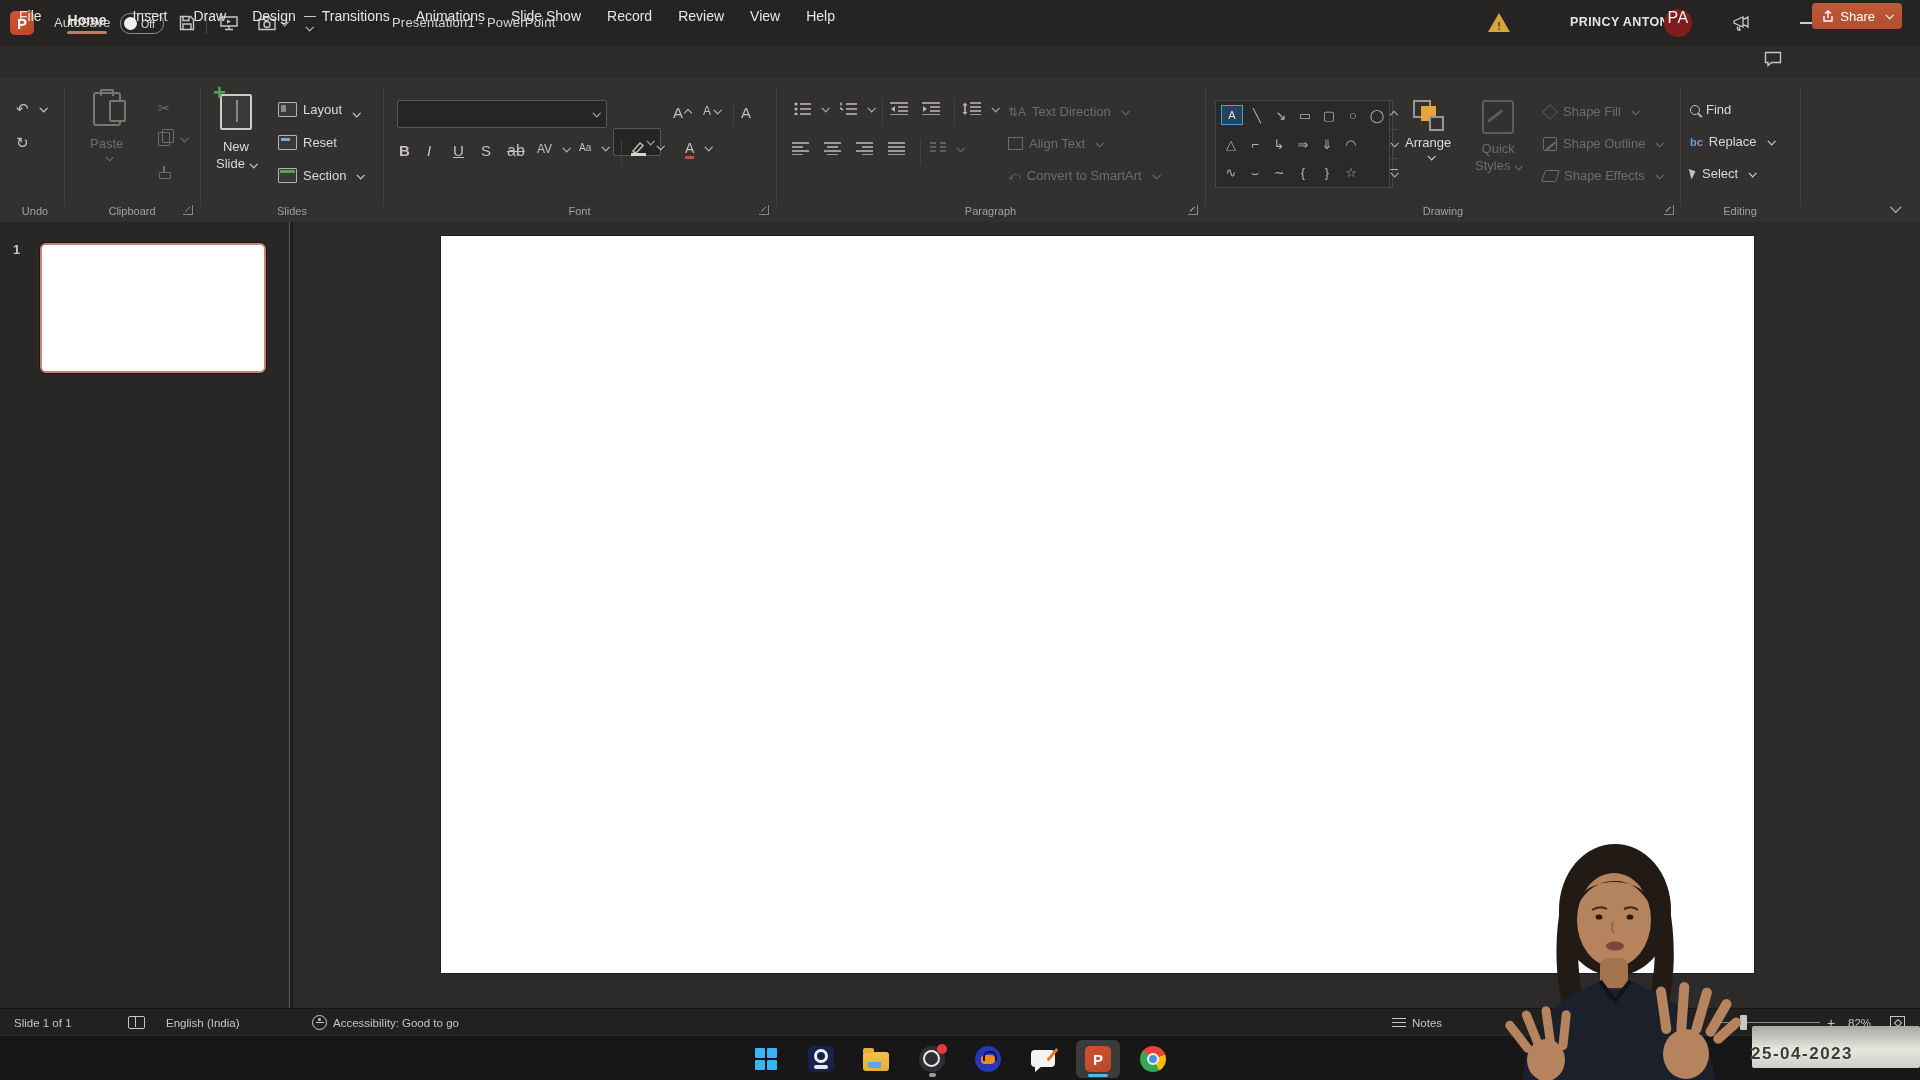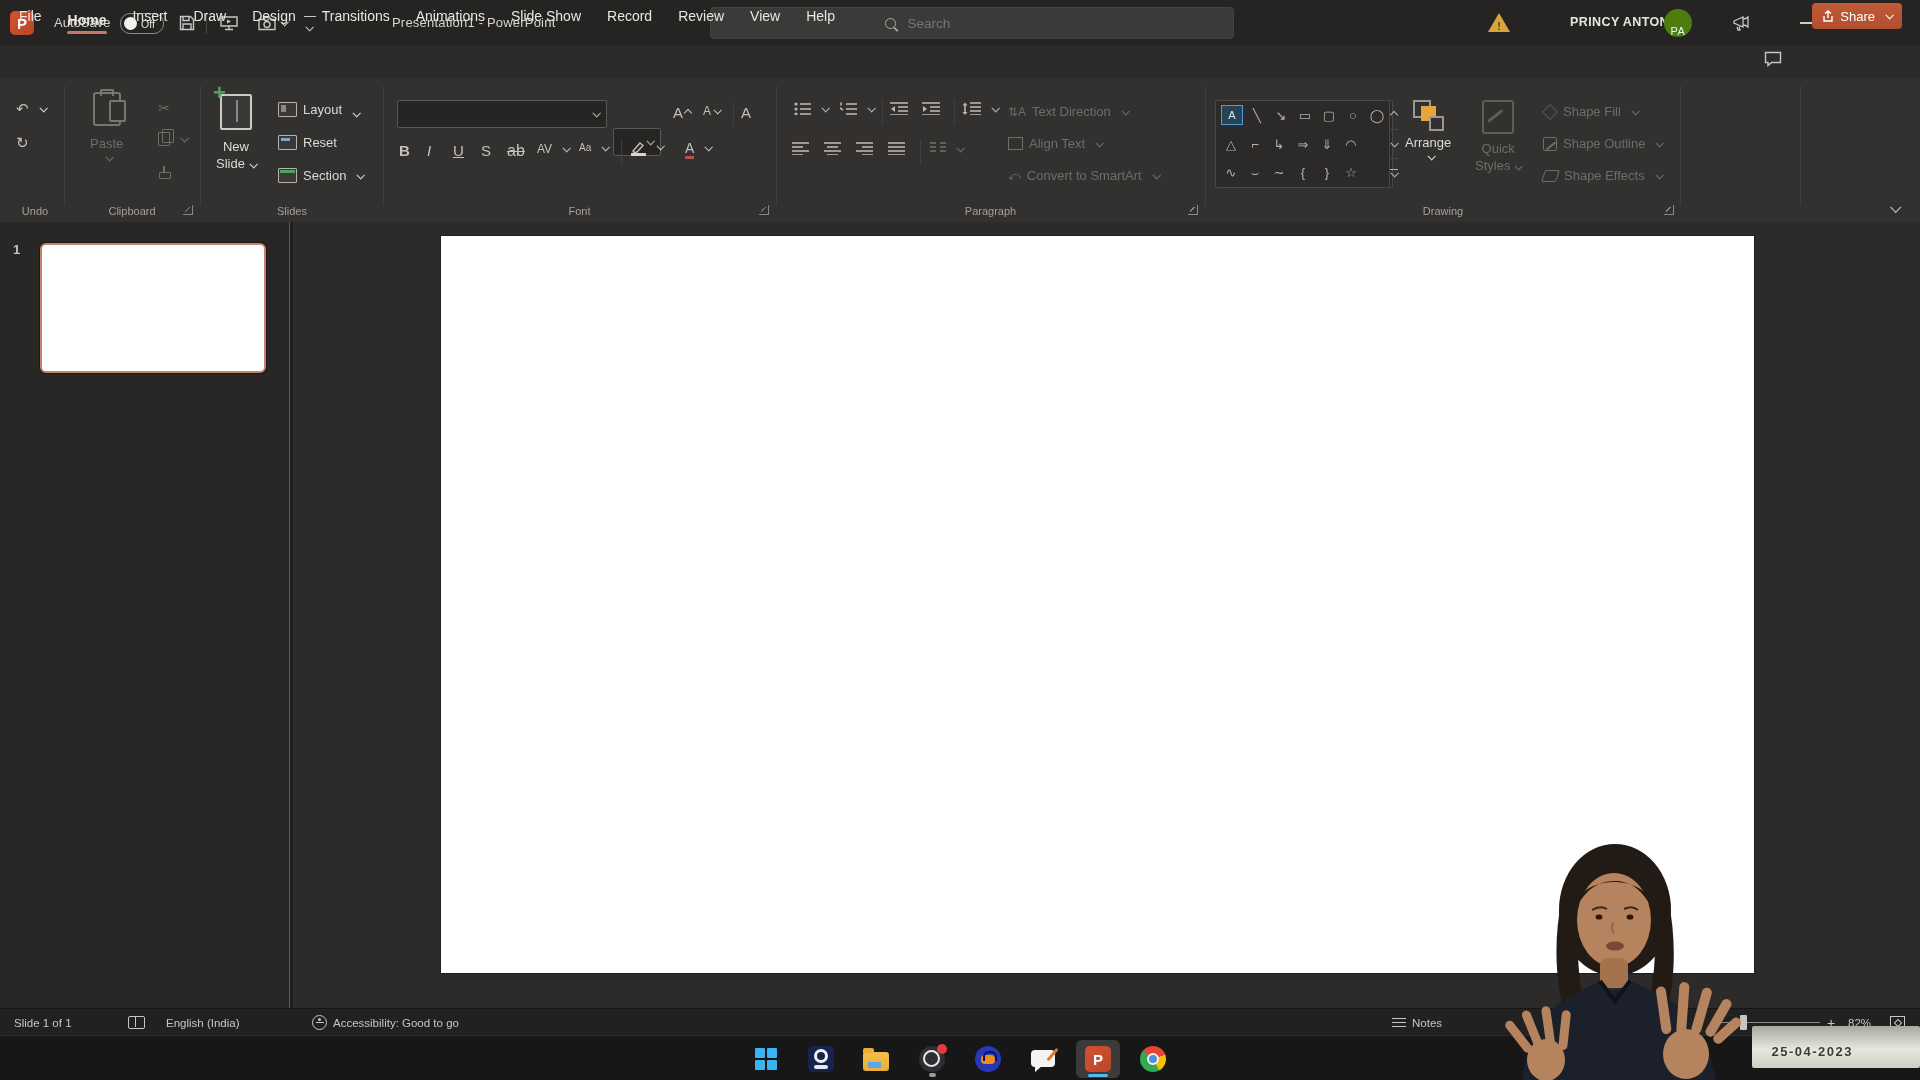--- a/index.html
+++ b/index.html
@@ -18,22 +18,22 @@
   .qat-ic{color:#c8c6c4;display:flex;align-items:center;justify-content:center;width:26px;height:26px;}
   .tb-sep{width:1px;height:22px;background:#4a4846;}
   #searchbox{left:710px;top:7px;width:524px;height:32px;background:#3b3a39;border:1px solid #454341;
     border-radius:4px;display:flex;align-items:center;justify-content:center;gap:10px;padding-right:60px;box-sizing:border-box;}
   #searchbox input{background:transparent;border:none;outline:none;color:#a9a7a4;font-size:13.5px;
     font-family:"Liberation Sans",sans-serif;width:90px;}
   .mag{width:9px;height:9px;border:1.6px solid #a9a7a4;border-radius:50%;position:relative;}
   .mag::after{content:"";position:absolute;width:1.6px;height:5px;background:#a9a7a4;left:9px;top:8px;transform:rotate(-45deg);}
   .warn-tri{width:22px;height:19px;background:#d9a43c;clip-path:polygon(50% 0,100% 100%,0 100%);
     display:flex;align-items:flex-end;justify-content:center;color:#5c4308;font-weight:bold;font-size:11px;}
-  .avatar{width:28px;height:28px;border-radius:50%;background:#4d7c0f;color:#eef4f0;font-size:11px;
-    display:flex;align-items:flex-end;justify-content:center;letter-spacing:.5px;}
+  .avatar{width:28px;height:28px;border-radius:50%;background:#7f1d1d;color:#eef4f0;font-size:16px;
+    display:flex;align-items:flex-start;justify-content:center;letter-spacing:.5px;}
   .winbtn{width:44px;height:34px;display:flex;align-items:center;justify-content:center;color:#d0cecb;}
   .min-glyph{width:12px;height:1.5px;background:#d0cecb;}
   .restore-glyph{width:9px;height:9px;border:1.3px solid #d0cecb;position:relative;background:#252423;}
   .restore-glyph::before{content:"";position:absolute;left:2px;top:-4px;width:9px;height:9px;border:1.3px solid #d0cecb;z-index:-1;}
   
   #tabrow{left:0;top:46px;width:1920px;height:32px;background:#252423;display:flex;align-items:center;}
   .tab{padding:0 13px;font-size:14px;color:#e8e6e3;height:32px;display:flex;align-items:center;position:relative;}
   .tab.active{font-weight:bold;margin-top:8px;}
   .tab.active::after{content:"";position:absolute;left:12px;right:12px;bottom:2px;height:3px;border-radius:2px;background:#c47a62;}
   #share-btn{position:absolute;right:18px;top:3px;height:26px;padding:0 10px;border-radius:4px;
@@ -148,21 +148,21 @@
   .chat-ic::before{content:"";position:absolute;left:4px;bottom:-5px;width:0;height:0;border-top:6px solid #f5f4f2;border-right:7px solid transparent;}
   .chat-ic::after{content:"";position:absolute;right:2px;top:-3px;width:2.5px;height:15px;background:#d97a2e;transform:rotate(40deg);border-radius:1px;}
   .ppt-ic{width:26px;height:26px;border-radius:5px;background:linear-gradient(135deg,#d35230,#b7472a);
     color:#fff;font-weight:bold;font-size:15px;display:flex;align-items:center;justify-content:center;}
   .chrome-ic{width:26px;height:26px;border-radius:50%;position:relative;
     background:conic-gradient(from -50deg,#ea4335 0 120deg,#fbbc05 120deg 200deg,#34a853 200deg 360deg);}
   .chrome-ic::after{content:"";position:absolute;left:7px;top:7px;width:12px;height:12px;border-radius:50%;background:#4a90e2;border:2.5px solid #f2f2f2;box-sizing:border-box;}
   
   #datestamp-band{left:1752px;top:1026px;width:168px;height:42px;border-radius:2px;
     background:linear-gradient(#a7a89f,#e6e6de 55%,#cfcfc6);filter:blur(.4px);}
-  #datestamp{left:1721px;top:1044px;width:132px;text-align:right;font-size:13px;font-weight:bold;letter-spacing:1.5px;
+  #datestamp{left:1721px;top:1044px;width:132px;text-align:right;font-size:17px;font-weight:bold;letter-spacing:1.5px;
     color:#3b3a33;text-shadow:0 0 2px rgba(255,255,255,.85);}
   #qat-megaphone svg, .osvg{display:block;}
 </style>
 </head>
 <body>
 
 <div id="app">
 
   <div id="titlebar" class="abs">
     <div class="abs" style="left:10px;top:11px;">
@@ -191,24 +191,20 @@
           <circle cx="9" cy="8.5" r="3" fill="none" stroke="#c8c6c4" stroke-width="1.4"></circle>
         </svg>
       <span class="cv" style="color:#c8c6c4;"></span>
     </div>
     <div class="abs" style="left:304px;top:16px;width:14px;">
       <div style="width:12px;height:1.4px;background:#c8c6c4;"></div>
       <span class="cv" style="color:#c8c6c4;margin:3px 0 0 2px;"></span>
     </div>
     <div class="abs tbtext" style="left:392px;top:15px;letter-spacing:.2px;">Presentation1  -  PowerPoint</div>
 
-    <div id="searchbox" class="abs">
-      <span class="mag"></span>
-      <input readonly="" placeholder="Search" style="">
-    </div>
 
     <div class="abs warn-tri" style="left:1488px;top:13px;">
         <span>!</span>
       </div>
     <div class="abs" style="left:1522px;top:15px;font-size:12.5px;font-weight:bold;letter-spacing:.4px;color:#e6e4e1;margin-left:48px;">PRINCY ANTONY</div>
     <div class="abs avatar" style="left:1664px;top:9px;">
         <span>PA</span>
       </div>
     <div class="abs qat-ic" style="left:1728px;top:10px;">
       <svg class="osvg" width="17" height="16" viewBox="0 0 17 16">
@@ -577,20 +573,37 @@
       <div class="rbtn dis" style="left:336px;top:90px;">
           <span class="seff-ic"></span>
           <span>Shape Effects</span>
           <span class="cv"></span>
         </div>
       <div class="grouplabel">Drawing</div>
       <div class="launcher"></div>
     </div>
     <div class="vdiv" style="left:1680px;"></div>
 
+    <div class="rgroup" style="left:1682px;width:116px;">
+      <div class="rbtn" style="left:8px;top:24px;">
+          <span class="find-ic"></span>
+          <span>Find</span>
+        </div>
+      <div class="rbtn" style="left:8px;top:56px;">
+        <span class="repl-ic"><span class="b1">b</span><span class="b2">c</span></span>
+        <span>Replace</span>
+          <span class="cv"></span>
+      </div>
+      <div class="rbtn" style="left:8px;top:88px;">
+          <span class="sel-ic"></span>
+          <span>Select</span>
+          <span class="cv"></span>
+        </div>
+      <div class="grouplabel">Editing</div>
+    </div>
     <div class="vdiv" style="left:1800px;"></div>
     <div class="abs" style="left:1886px;top:120px;color:#c8c6c4;"><span class="cv" style="width:7px;height:7px;"></span></div>
   </div>
 
   <div id="panel" class="abs">
     <div class="abs" style="left:13px;top:20px;font-size:13px;font-weight:bold;color:#c8c6c4;">1</div>
     <div id="thumb" class="abs"></div>
   </div>
   <div id="panel-divider" class="abs"></div>
 

